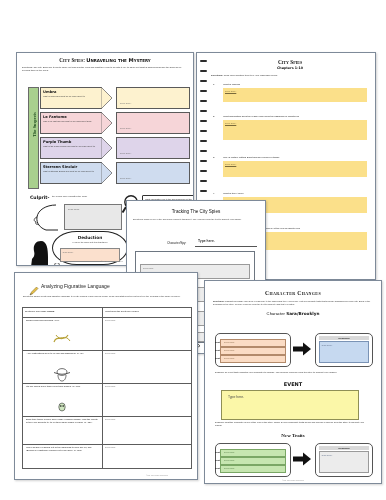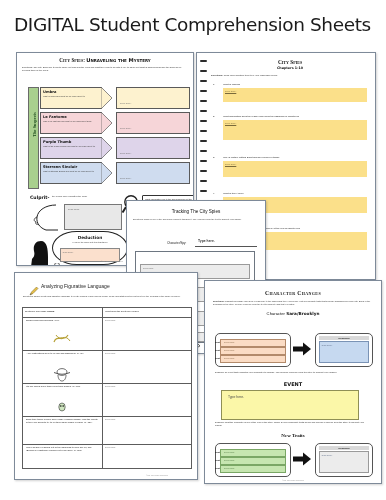--- a/index.html
+++ b/index.html
@@ -187,21 +187,20 @@
   .event-box span{font-size:3.4px;color:#4a4a4a;margin:4px 0 0 6px;display:block;}
   .trait-line.green{background:#c6e6b0;border-color:#7aa765;}
   .trait-line.green span{color:#537a44;}
   .footer-note{position:absolute;font-size:1.7px;color:#9a9a9a;text-align:center;}
 </style>
 </head>
 <body>
 
 <div class="canvas">
 
-  <div class="page-title">DIGITAL Student Comprehension Sheets</div>
 
   <div class="sheet" id="sheet1">
     <div class="pad">
       <div class="s1-title">
         <span>City Spies:</span>
         <span class="b">Unraveling the Mystery</span>
       </div>
       <div class="s1-dir">Directions: The City Spies are trying to figure out who has the virus and what they plan to do with it. Try to figure out what is happening before the spies do by keeping track of the clues.</div>
 
       <div class="susp-wrap">

